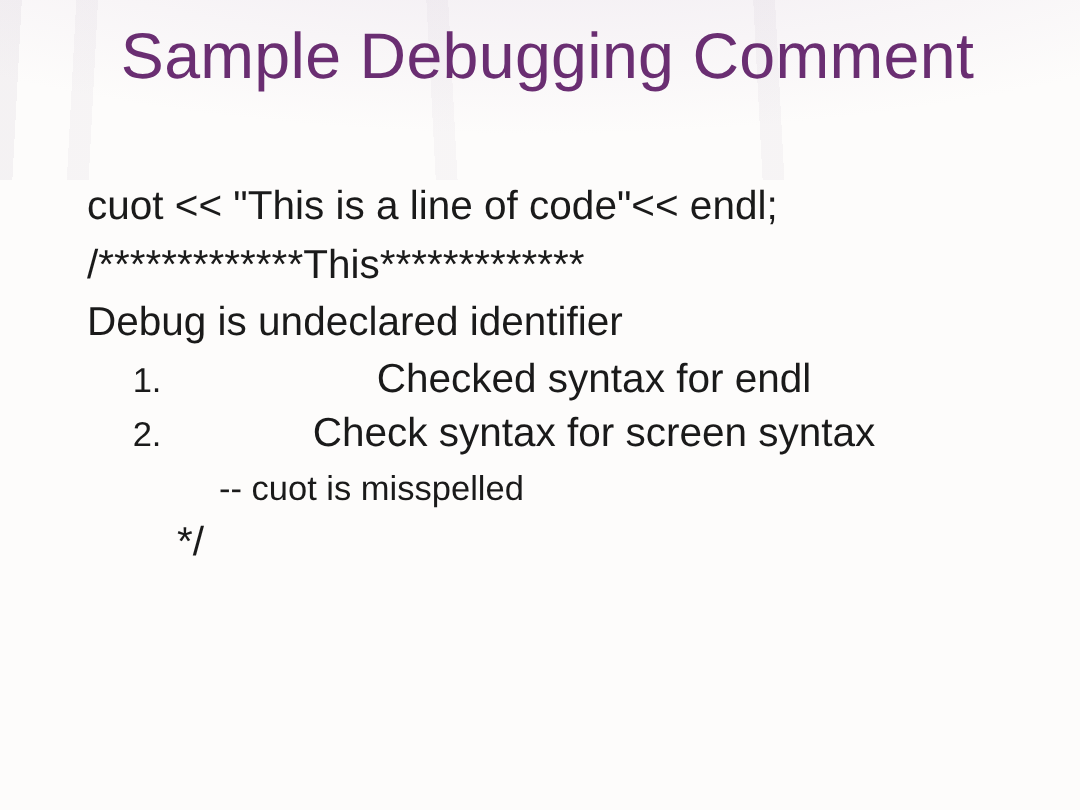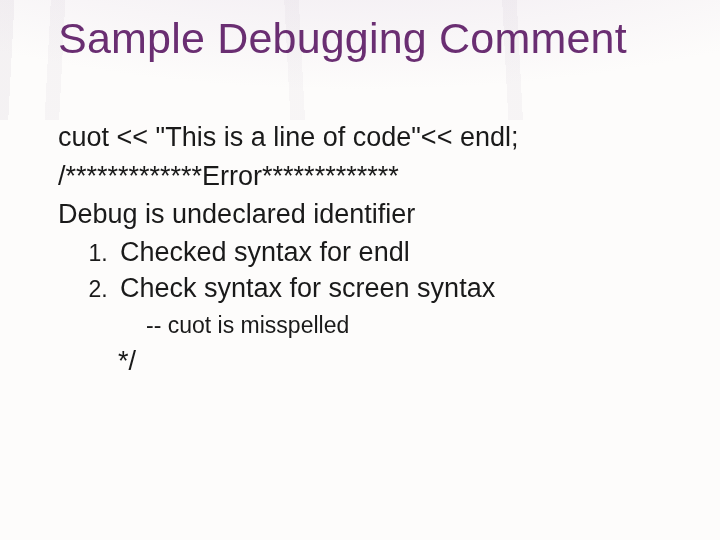--- a/index.html
+++ b/index.html
@@ -25,33 +25,34 @@
         transparent 42% 70%,rgba(140,120,150,.06) 70% 72%,transparent 72% 100%);
     pointer-events:none;
   }
   .slide{padding:14px 48px 0 58px;position:relative;height:100%;box-sizing:border-box;}
   h1.title{
     margin:0 0 56px 0;
     font-size:43px;
     font-weight:400;
     color:#6a2e72;
     letter-spacing:.2px;
-    text-align:left;
+    text-align:center;
     line-height:1.15;
   }
   .body{font-size:27px;line-height:1.34;}
   .line{margin:0 0 2px 0;}
   ol.numlist{
     margin:2px 0 2px 0;
     padding-left:56px;
     font-size:27px;
   }
   ol.numlist li{
     padding-left:6px;
     margin:0;
+    text-align:center;
   }
   ol.numlist li::marker{
     font-size:23px;
   }
   .sub{
     margin:4px 0 2px 88px;
     font-size:23px;
   }
   .closer{
     margin:2px 0 0 60px;
@@ -59,21 +60,21 @@
   }
 </style>
 </head>
 <body>
 
 <div class="slide">
   <h1 class="title">Sample Debugging Comment</h1>
 
   <div class="body">
     <p class="line">cuot &lt;&lt; "This is a line of code"&lt;&lt; endl;</p>
-    <p class="line">/*************Error*************</p>
+    <p class="line">/*************This*************</p>
     <p class="line">Debug is undeclared identifier</p>
 
     <ol class="numlist">
       <li>Checked syntax for endl</li>
       <li>Check syntax for screen syntax</li>
     </ol>
 
     <p class="sub">-- cuot is misspelled</p>
     <p class="closer">*/</p>
   </div>

